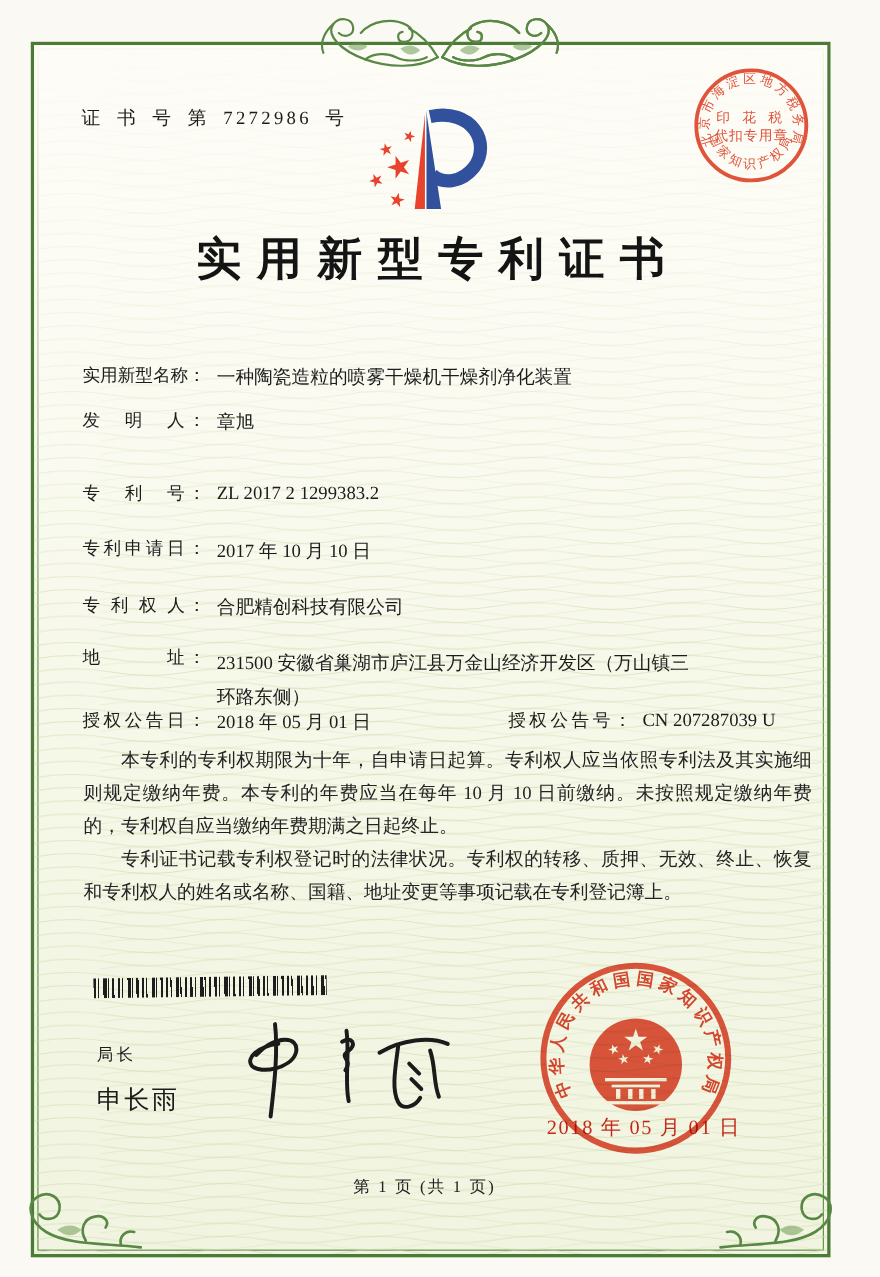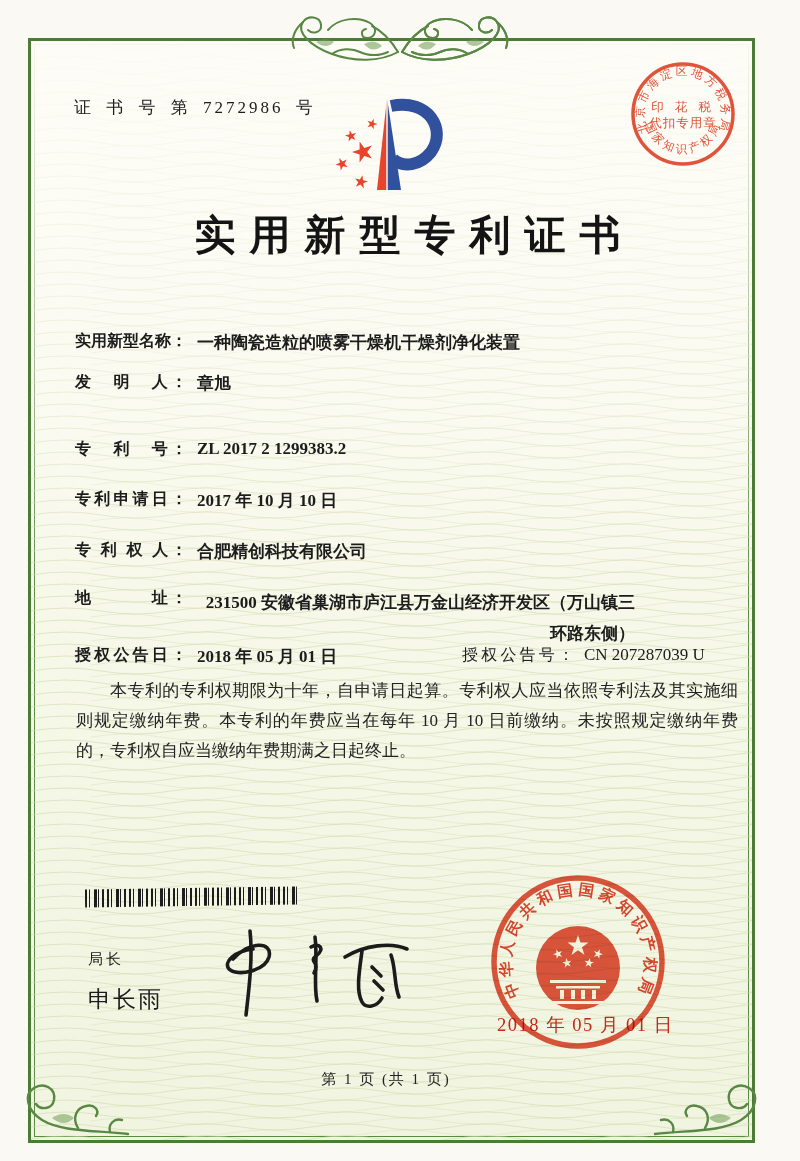--- a/index.html
+++ b/index.html
@@ -20,29 +20,29 @@
   .waves{position:absolute;left:31px;top:41px;pointer-events:none;}
   .fade-top{
     position:absolute;left:31px;top:41px;width:721px;height:560px;pointer-events:none;
     background:linear-gradient(180deg,rgba(253,252,246,.95) 0%,rgba(253,252,246,.55) 45%,rgba(253,252,246,0) 100%);
   }
   .ornament{position:absolute;pointer-events:none;}
   .cert-no{position:absolute;left:74px;top:96px;font-size:17px;letter-spacing:3px;word-spacing:5px;}
   .logo{position:absolute;left:325px;top:90px;}
   .title{
     position:absolute;left:28px;top:208px;width:727px;text-align:center;
-    font-size:41px;font-weight:700;letter-spacing:14px;text-indent:14px;color:#141414;padding-left:16px;
-  }
-  .frow{position:absolute;left:75px;font-size:17px;white-space:nowrap;font-weight:bold;}
+    font-size:41px;font-weight:700;letter-spacing:14px;text-indent:14px;color:#141414;
+  }
+  .frow{position:absolute;left:75px;font-size:17px;white-space:nowrap;}
   .flabel{
     display:inline-block;width:112px;font-size:16px;
     text-align:justify;text-align-last:justify;vertical-align:top;
   }
   .fvalue{margin-left:10px;display:inline-block;vertical-align:top;}
-  .fvalue.wrap{width:438px;white-space:normal;line-height:1.8;text-align:right;}
+  .fvalue.wrap{width:438px;white-space:normal;line-height:1.8;}
   .grant-right{position:absolute;left:462px;top:645px;font-size:17px;white-space:nowrap;}
   .paras{
     position:absolute;left:76px;top:676px;width:662px;
     font-size:17px;line-height:30px;text-align:justify;color:#232323;
   }
   .paras p{margin:0;text-indent:2em;}
   .barcode{
     position:absolute;left:85px;top:888px;width:212px;height:18px;
     transform:rotate(-0.8deg);
     background:repeating-linear-gradient(90deg,
@@ -170,20 +170,21 @@
 
 <div class="frow" style="top:645px">
   <span class="flabel">授权公告日：</span><span class="fvalue">2018 年 05 月 01 日</span>
 </div>
 <div class="grant-right">
   <span class="flabel">授权公告号：</span><span class="fvalue">CN 207287039 U</span>
 </div>
 
 <div class="paras">
   <p>本专利的专利权期限为十年，自申请日起算。专利权人应当依照专利法及其实施细则规定缴纳年费。本专利的年费应当在每年 10 月 10 日前缴纳。未按照规定缴纳年费的，专利权自应当缴纳年费期满之日起终止。</p>
+  <p>专利证书记载专利权登记时的法律状况。专利权的转移、质押、无效、终止、恢复和专利权人的姓名或名称、国籍、地址变更等事项记载在专利登记簿上。</p>
 </div>
 
 <div class="barcode"></div>
 
 <div class="sign-pos">局长</div>
 <div class="sign-name">申长雨</div>
 <svg class="signature" width="230" height="95" viewBox="0 0 230 95">
   <g fill="none" stroke="#1b1b1b" stroke-width="3.6" stroke-linecap="round" stroke-linejoin="round">
     <path d="M38 34 C54 16 78 16 74 32 C70 46 42 52 34 44 C28 37 40 26 58 24"></path>
     <path d="M55 6 C58 32 54 64 51 90"></path>

